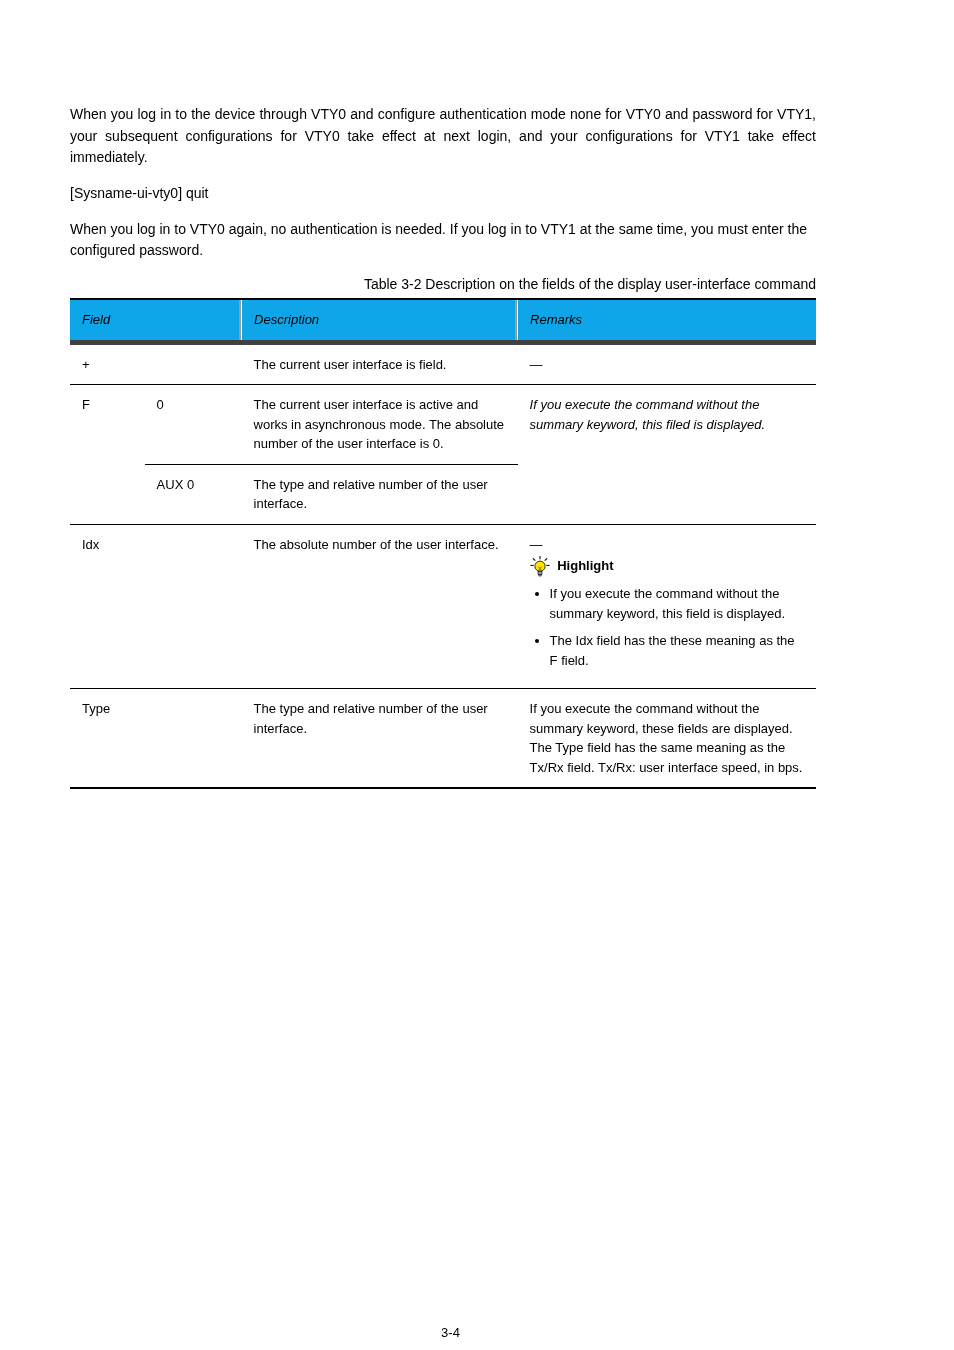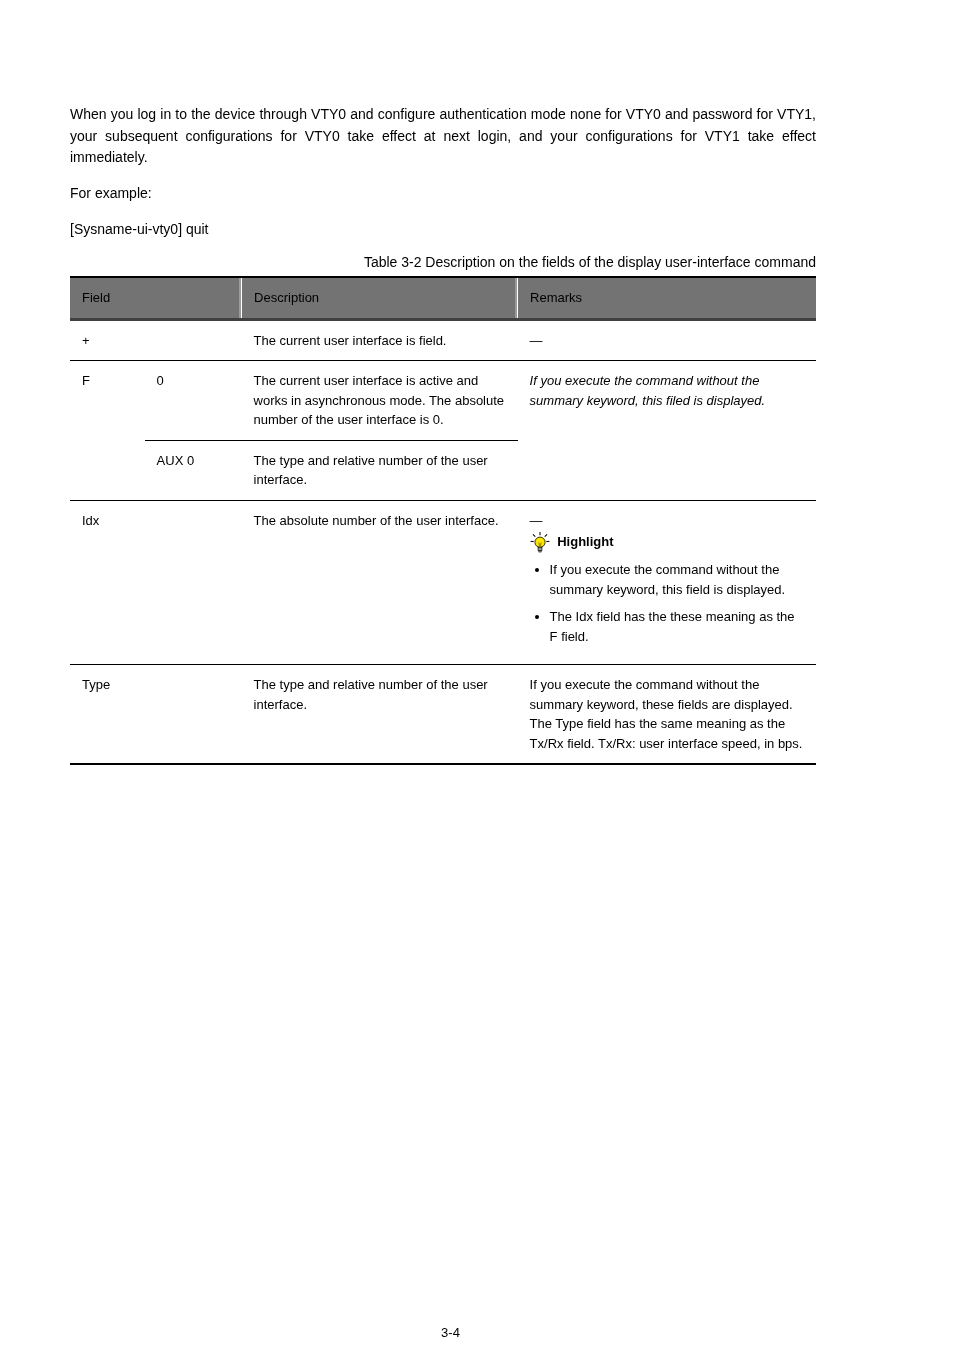--- a/index.html
+++ b/index.html
@@ -49,24 +49,25 @@
     border-collapse: collapse;
     font-size: 13px;
     line-height: 1.5;
   }
   table.spec td, table.spec th {
     vertical-align: top;
     padding: 10px 10px 10px 12px;
     text-align: left;
   }
   table.spec thead th {
-    background: #737373;
+    background: #0ea5e9;
     border-top: 2px solid #000;
-    border-bottom: 3px solid #404040;
+    border-bottom: 5px solid #404040;
     font-weight: normal;
+    font-style: italic;
   }
   
   table.spec thead th:not(:last-child) {
     border-right: 1px solid #ffffff;
     box-shadow: inset -2px 0 0 #9a9a9a;
   }
   table.spec tbody td {
     border-bottom: 1px solid #000;
   }
   table.spec tbody tr:last-child td {
@@ -106,24 +107,24 @@
     font-size: 13px;
   }
 </style>
 </head>
 <body>
 
 <div class="page">
 
   <p class="intro">When you log in to the device through VTY0 and configure authentication mode none for VTY0 and password for VTY1, your subsequent configurations for VTY0 take effect at next login, and your configurations for VTY1 take effect immediately.</p>
 
-  <p class="example-label">For example:</p>
 
   <p class="example-line">[Sysname-ui-vty0] quit</p>
 
+  <p class="intro2">When you log in to VTY0 again, no authentication is needed. If you log in to VTY1 at the same time, you must enter the configured password.</p>
 
   <p class="table-caption">Table 3-2 Description on the fields of the display user-interface command</p>
 
   <table class="spec">
     <colgroup>
       <col class="col-field-a">
       <col class="col-field-b">
       <col class="col-desc">
       <col class="col-remarks">
     </colgroup>

